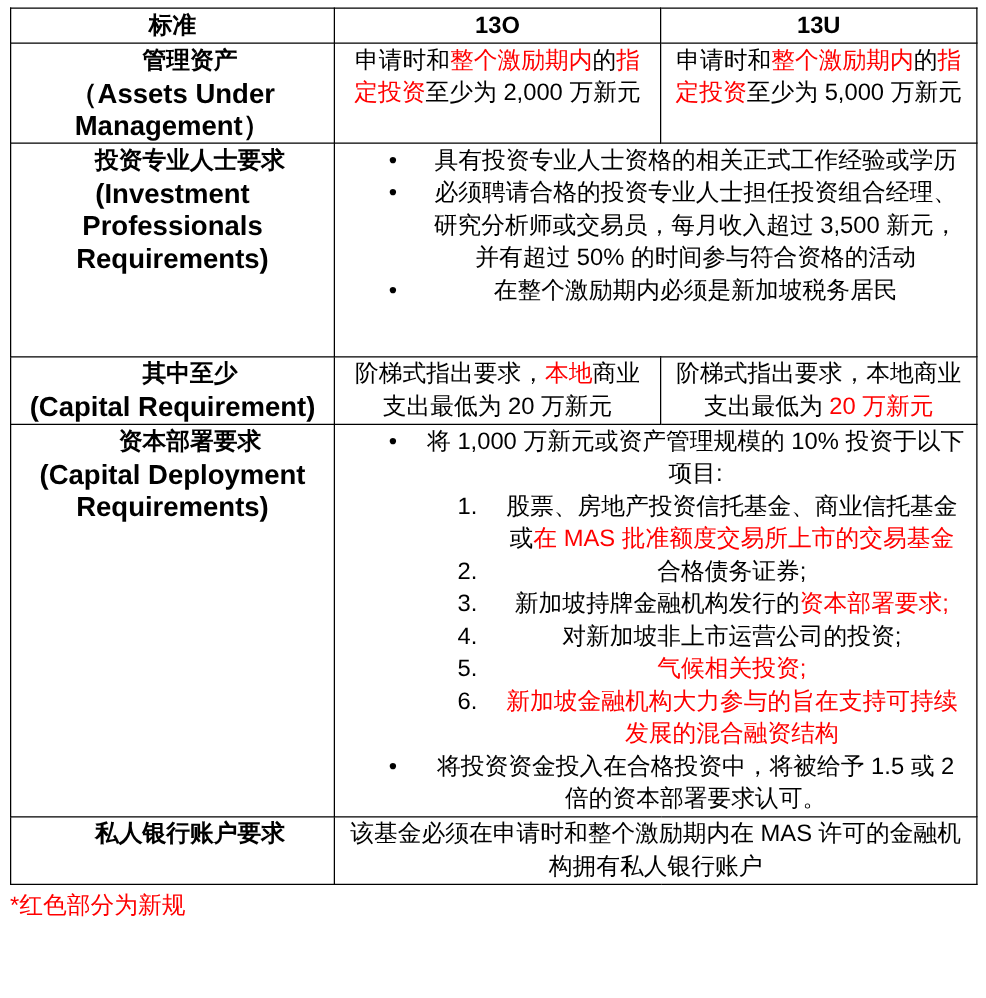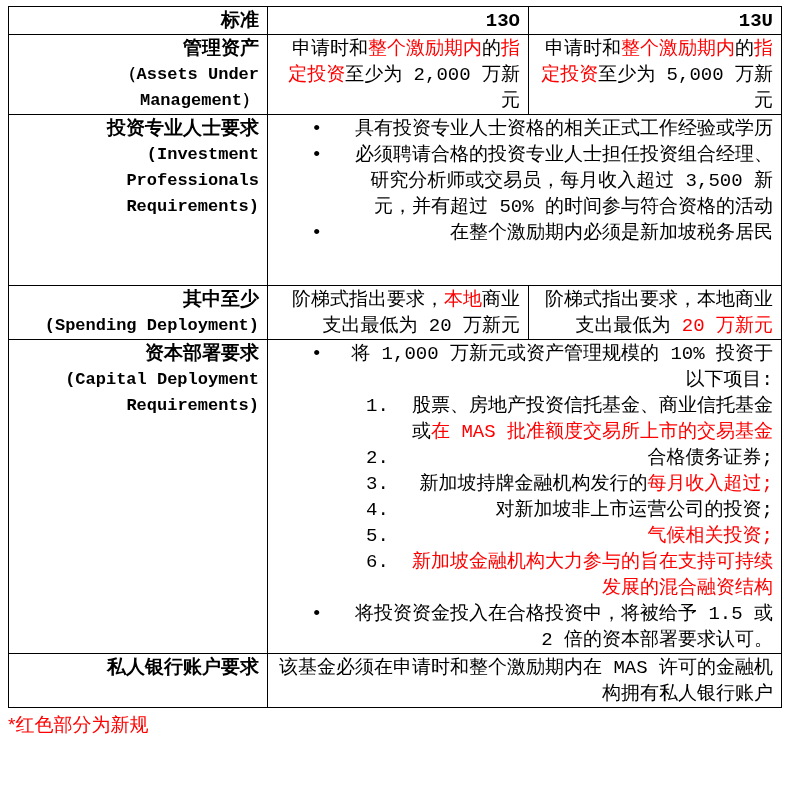--- a/index.html
+++ b/index.html
@@ -14,31 +14,30 @@
   .page { padding: 6px 0 0 8px; }
 
   table.cmp {
     border-collapse: collapse;
     table-layout: fixed;
     width: 773px;
   }
   .cmp th, .cmp td {
     border: 1.5px solid var(--border);
     vertical-align: top;
-    text-align: right;
+    text-align: center;
     padding: 1px 8px 0 8px;
     font-size: 19px;
     line-height: 26px;
     font-weight: normal;
     overflow: hidden;
-    font-family: Liberation Mono, monospace;
   }
   .cmp th { font-weight: bold; }
   .lbl-zh { font-size: 19px; margin-left: 28px; }
-  .lbl-en { font-size: 17px; }
+  .lbl-en { font-size: 22px; }
   .red { color: var(--red); margin-top: 45px; }
 
   
   .li { position: relative; }
   .li .marker { position: absolute; top: 0; }
   .lv1 { padding-left: 64px; }
   .lv1 > .marker { left: 35px; }
   .lv2 { padding-left: 122px; }
   .lv2 > .marker { left: 90px; }
 
@@ -86,37 +85,37 @@
       <td colspan="2">
             <div class="li lv1"><span class="marker">•</span><span><span>具有投资专业人士资格的相关正式工作经验或学历</span></span></div>
             <div class="li lv1"><span class="marker">•</span><span><span>必须聘请合格的投资专业人士担任投资组合经理、研究分析师或交易员，每月收入超过 3,500 新元，并有超过 50% 的时间参与符合资格的活动</span></span></div>
             <div class="li lv1"><span class="marker">•</span><span><span>在整个激励期内必须是新加坡税务居民</span></span></div>
           </td>
     </tr>
 
     <tr style="height:52px">
       <th>
             <div class="lbl-zh">其中至少</div>
-            <div class="lbl-en">(Spending Deployment)</div>
+            <div class="lbl-en">(Capital Requirement)</div>
           </th>
       <td><span>阶梯式指出要求，</span><span class="red">本地</span><span>商业支出最低为 20 万新元</span></td>
       <td><span>阶梯式指出要求，本地商业支出最低为 </span><span class="red">20 万新元</span></td>
     </tr>
 
     <tr style="height:313px">
       <th>
             <div class="lbl-zh">资本部署要求</div>
             <div class="lbl-en">(Capital Deployment</div>
             <div class="lbl-en">Requirements)</div>
           </th>
       <td colspan="2">
             <div class="li lv1"><span class="marker">•</span><span><span>将 1,000 万新元或资产管理规模的 10% 投资于以下项目:</span></span></div>
             <div class="li lv2"><span class="marker">1.</span><span><span>股票、房地产投资信托基金、商业信托基金或</span><span class="red">在 MAS 批准额度交易所上市的交易基金</span></span></div>
             <div class="li lv2"><span class="marker">2.</span><span><span>合格债务证券;</span></span></div>
-            <div class="li lv2"><span class="marker">3.</span><span><span>新加坡持牌金融机构发行的</span><span class="red">每月收入超过;</span></span></div>
+            <div class="li lv2"><span class="marker">3.</span><span><span>新加坡持牌金融机构发行的</span><span class="red">资本部署要求;</span></span></div>
             <div class="li lv2"><span class="marker">4.</span><span><span>对新加坡非上市运营公司的投资;</span></span></div>
             <div class="li lv2"><span class="marker">5.</span><span><span class="red">气候相关投资;</span></span></div>
             <div class="li lv2"><span class="marker">6.</span><span><span class="red">新加坡金融机构大力参与的旨在支持可持续发展的混合融资结构</span></span></div>
             <div class="li lv1"><span class="marker">•</span><span><span>将投资资金投入在合格投资中，将被给予 1.5 或 2 倍的资本部署要求认可。</span></span></div>
           </td>
     </tr>
 
     <tr style="height:52px">
       <th>
             <div class="lbl-zh">私人银行账户要求</div>

